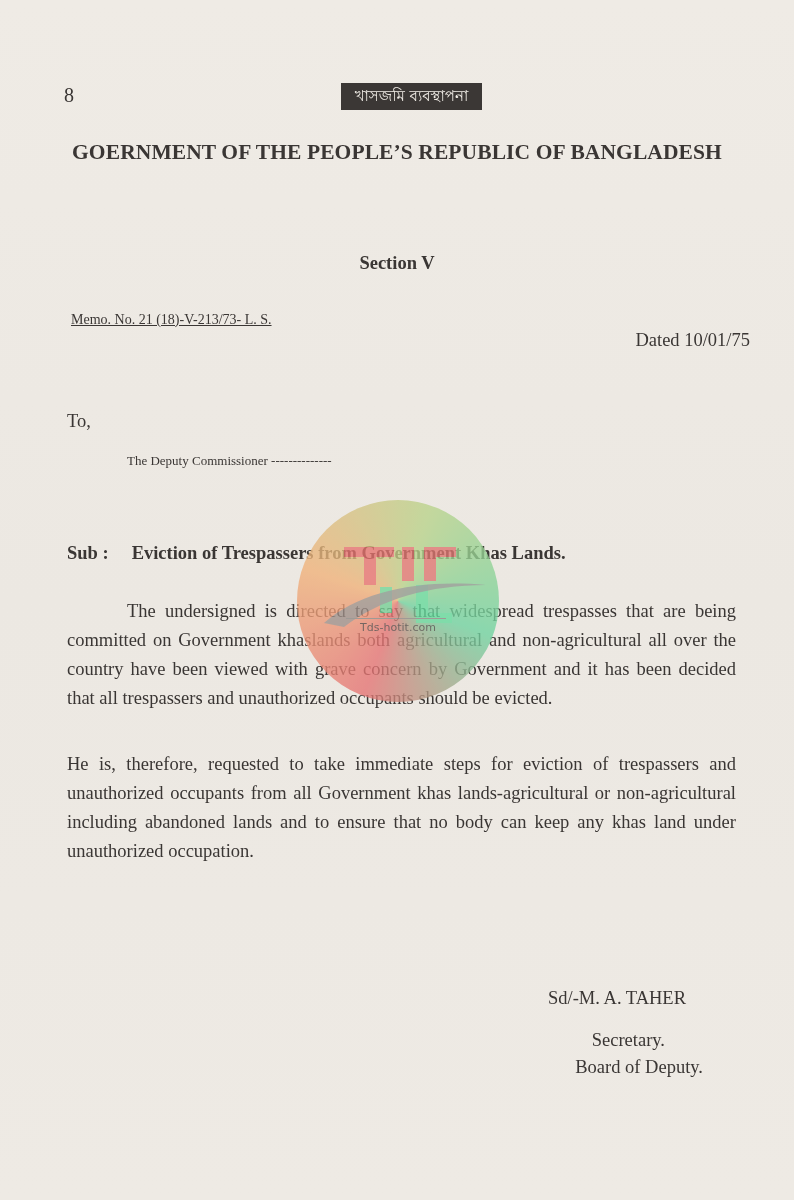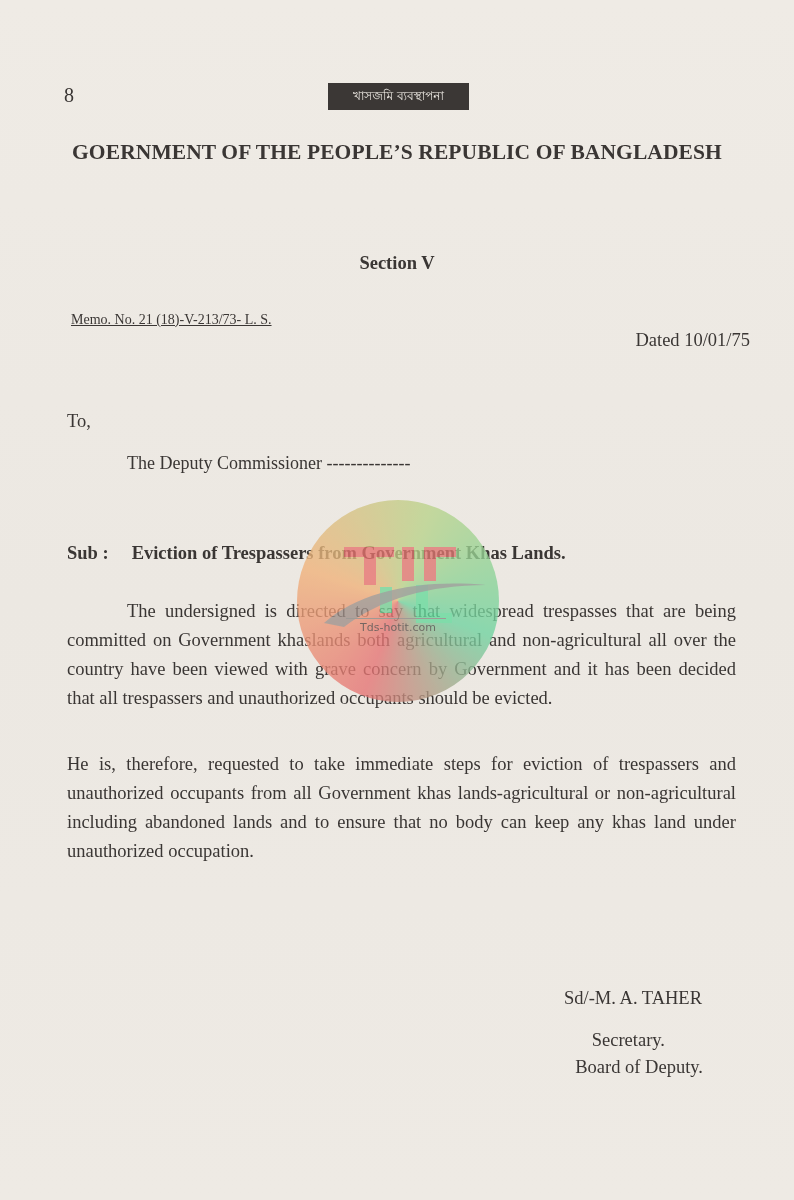--- a/index.html
+++ b/index.html
@@ -11,53 +11,53 @@
     position: relative;
   }
   .page {
     position: absolute; left: 0; top: 0; width: 794px; height: 1200px;
     background: linear-gradient(180deg, #efebe5 0%, #ece8e2 50%, #eeeae4 100%);
   }
   .page-number {
     position: absolute; left: 64px; top: 84px; font-size: 20px;
   }
   .running-header {
-    position: absolute; left: 328px; top: 83px; width: 141px; height: 27px;
+    position: absolute; left: 341px; top: 83px; width: 141px; height: 27px;
     background: #3b3735; color: #f1ede7;
-    font-family: "DejaVu Sans", sans-serif; font-size: 12px;
+    font-family: "DejaVu Sans", sans-serif; font-size: 15px;
     display: flex; align-items: center; justify-content: center;
     white-space: nowrap;
   }
   .heading {
     position: absolute; left: 0; width: 794px; text-align: center;
     font-weight: bold; font-size: 21.5px; letter-spacing: 0.1px;
   }
   .heading.l1 { top: 140px; }
   .heading.l2 { top: 170px; }
   .section-title {
     position: absolute; left: 0; width: 794px; top: 253px;
     text-align: center; font-weight: bold; font-size: 18.5px;
   }
   .memo-no { position: absolute; left: 71px; top: 312px; font-size: 14px; text-decoration: underline; }
   .memo-date { position: absolute; right: 44px; top: 330px; font-size: 18.5px; }
   .to-label { position: absolute; left: 67px; top: 411px; font-size: 18.5px; }
-  .addressee { position: absolute; left: 127px; top: 453px; font-size: 18px; text-align: right; }
+  .addressee { position: absolute; left: 127px; top: 453px; font-size: 13px; text-align: right; }
   .subject { position: absolute; left: 67px; top: 531px; font-size: 18.5px; font-weight: bold; }
   .subject .sub-label { display: inline-block; width: 60px; margin-top: 12px; }
   .subject .sub-text { text-underline-offset: 3px; }
   .para {
     position: absolute; left: 67px; width: 669px;
     font-size: 18.5px; line-height: 29px; text-align: justify;
   }
   .para.p1 { top: 597px; text-indent: 60px; }
   .para.p2 { top: 750px; }
   .signature {
     position: absolute; right: 91px; font-size: 18.5px; text-align: center;
   }
-  .sig-name { top: 988px; right: 92px; margin-left: 13px; }
+  .sig-name { top: 988px; right: 108px; margin-left: 13px; }
   .sig-title { top: 1030px; right: 129px; }
   .sig-office { top: 1057px; right: 91px; }
 
   .watermark {
     position: absolute; left: 297px; top: 500px; width: 200px; height: 200px;
     border-radius: 50%; pointer-events: none; opacity: 0.78;
     border: 1.5px solid transparent;
     background:
       linear-gradient(#00000000,#00000000) padding-box,
       conic-gradient(from 200deg, #e57373, #f0b27a, #b8d38a, #6fd3a0, #e57373) border-box;

